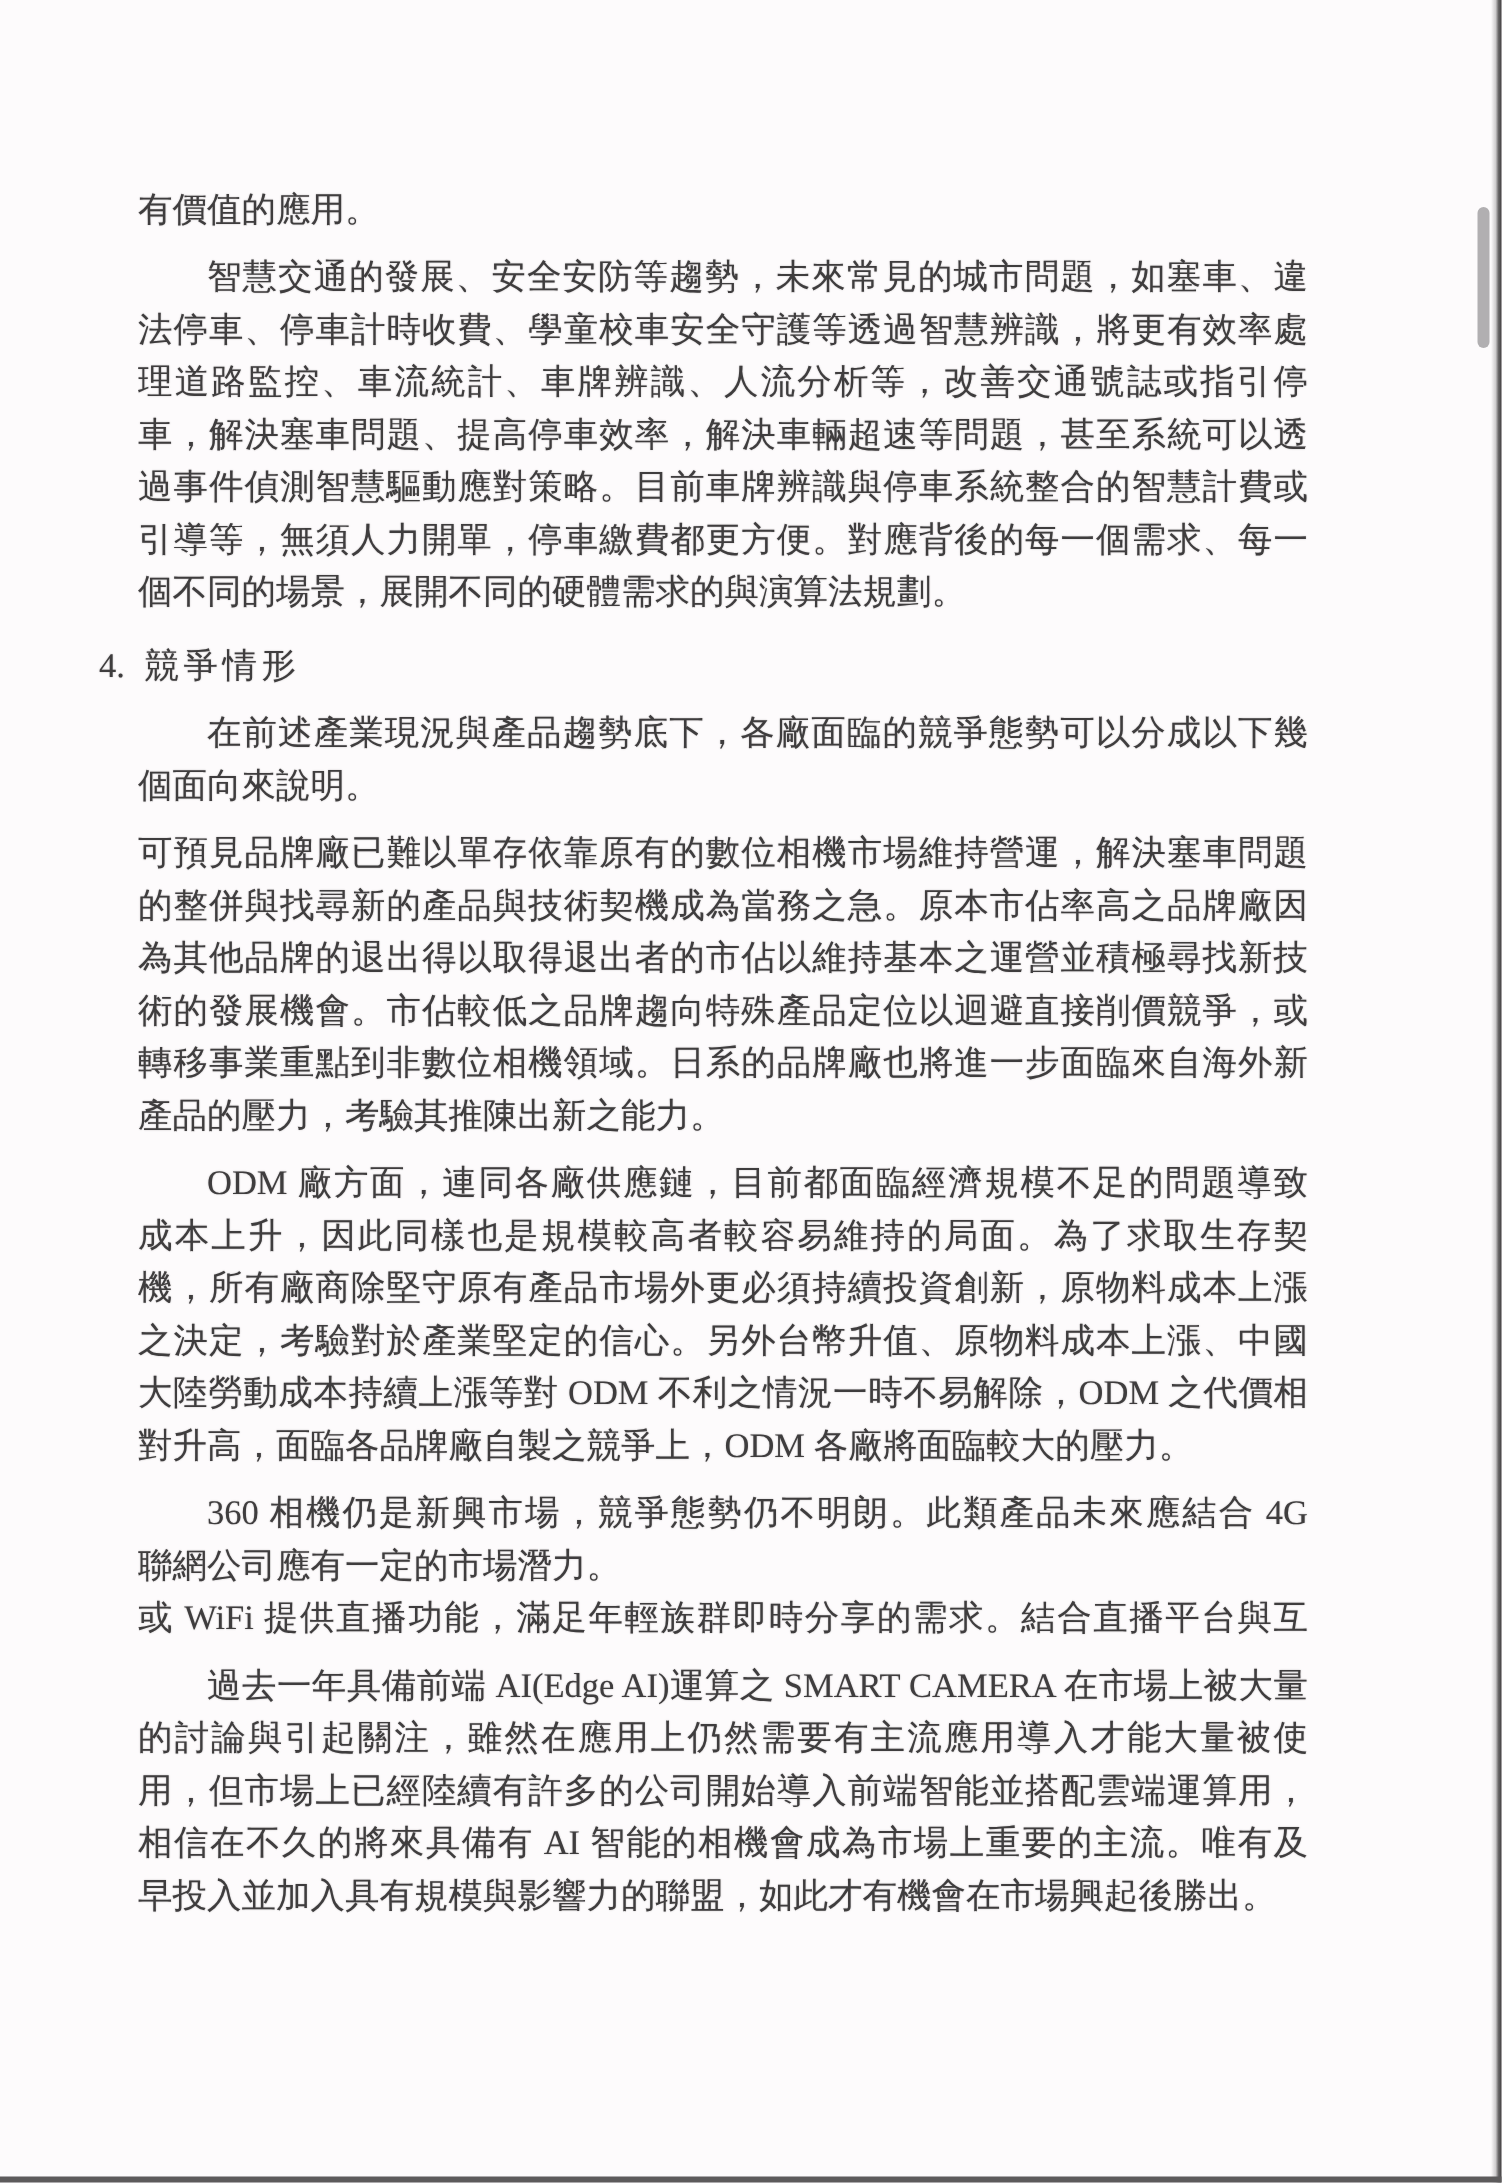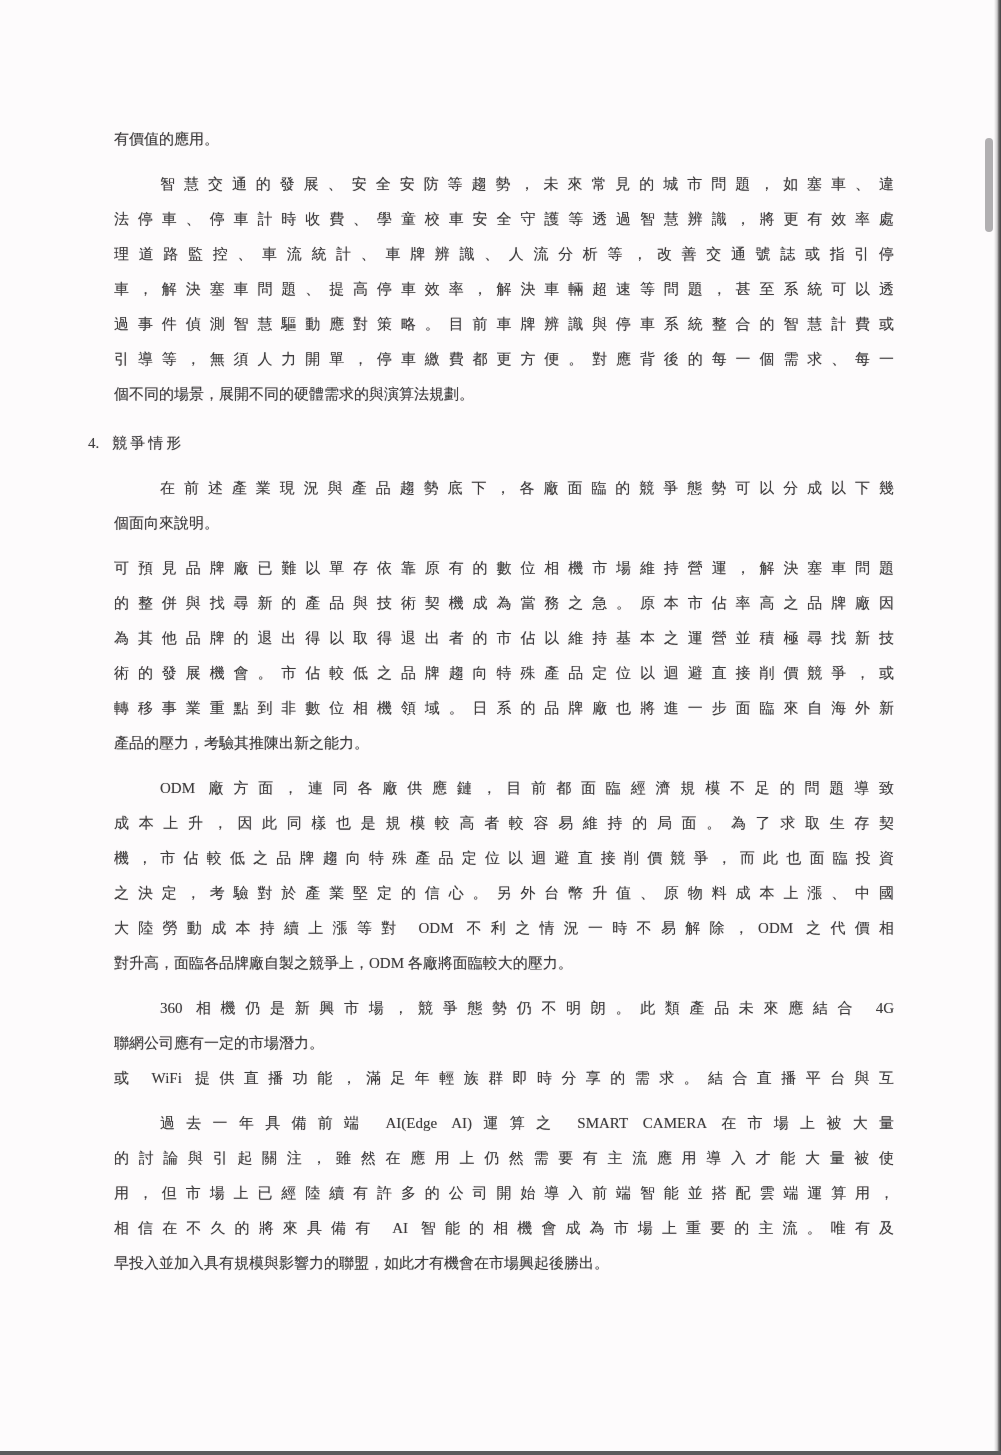--- a/index.html
+++ b/index.html
@@ -16,22 +16,22 @@
     overflow:hidden;position:relative;
     font-family:"Liberation Serif", serif;
     color:var(--ink);
   }
   .page{
     position:absolute;inset:0;
     background:var(--bg);
   }
   .doc-body{
     position:absolute;
-    left:114px;top:122px;width:780px;
-    font-size:15px;
+    left:92px;top:122px;width:780px;
+    font-size:23px;
     text-shadow:0 0 1px rgba(70,68,69,0.45);
   }
   .block{margin-top:10px;}
   .block:first-child{margin-top:0;}
   .line{
     height:35px;line-height:35px;
     text-align:justify;
     text-align-last:justify;
     text-justify:inter-character;
     overflow:hidden;
@@ -94,21 +94,21 @@
         <div class="line">可預見品牌廠已難以單存依靠原有的數位相機市場維持營運，解決塞車問題</div>
         <div class="line">的整併與找尋新的產品與技術契機成為當務之急。原本市佔率高之品牌廠因</div>
         <div class="line">為其他品牌的退出得以取得退出者的市佔以維持基本之運營並積極尋找新技</div>
         <div class="line">術的發展機會。市佔較低之品牌趨向特殊產品定位以迴避直接削價競爭，或</div>
         <div class="line">轉移事業重點到非數位相機領域。日系的品牌廠也將進一步面臨來自海外新</div>
         <div class="line last">產品的壓力，考驗其推陳出新之能力。</div>
       </div>
       <div class="block">
         <div class="line indent">ODM 廠方面，連同各廠供應鏈，目前都面臨經濟規模不足的問題導致</div>
         <div class="line">成本上升，因此同樣也是規模較高者較容易維持的局面。為了求取生存契</div>
-        <div class="line">機，市佔較低之品牌趨向特殊產品定位以迴避直接削價競爭，而此也面臨投資</div>
+        <div class="line">機，所有廠商除堅守原有產品市場外更必須持續投資創新，原物料成本上漲</div>
         <div class="line">之決定，考驗對於產業堅定的信心。另外台幣升值、原物料成本上漲、中國</div>
         <div class="line">大陸勞動成本持續上漲等對 ODM 不利之情況一時不易解除，ODM 之代價相</div>
         <div class="line last">對升高，面臨各品牌廠自製之競爭上，ODM 各廠將面臨較大的壓力。</div>
       </div>
       <div class="block">
         <div class="line indent">360 相機仍是新興市場，競爭態勢仍不明朗。此類產品未來應結合 4G</div>
         <div class="line last">聯網公司應有一定的市場潛力。</div>
         <div class="line">或 WiFi 提供直播功能，滿足年輕族群即時分享的需求。結合直播平台與互</div>
       </div>
       <div class="block">

